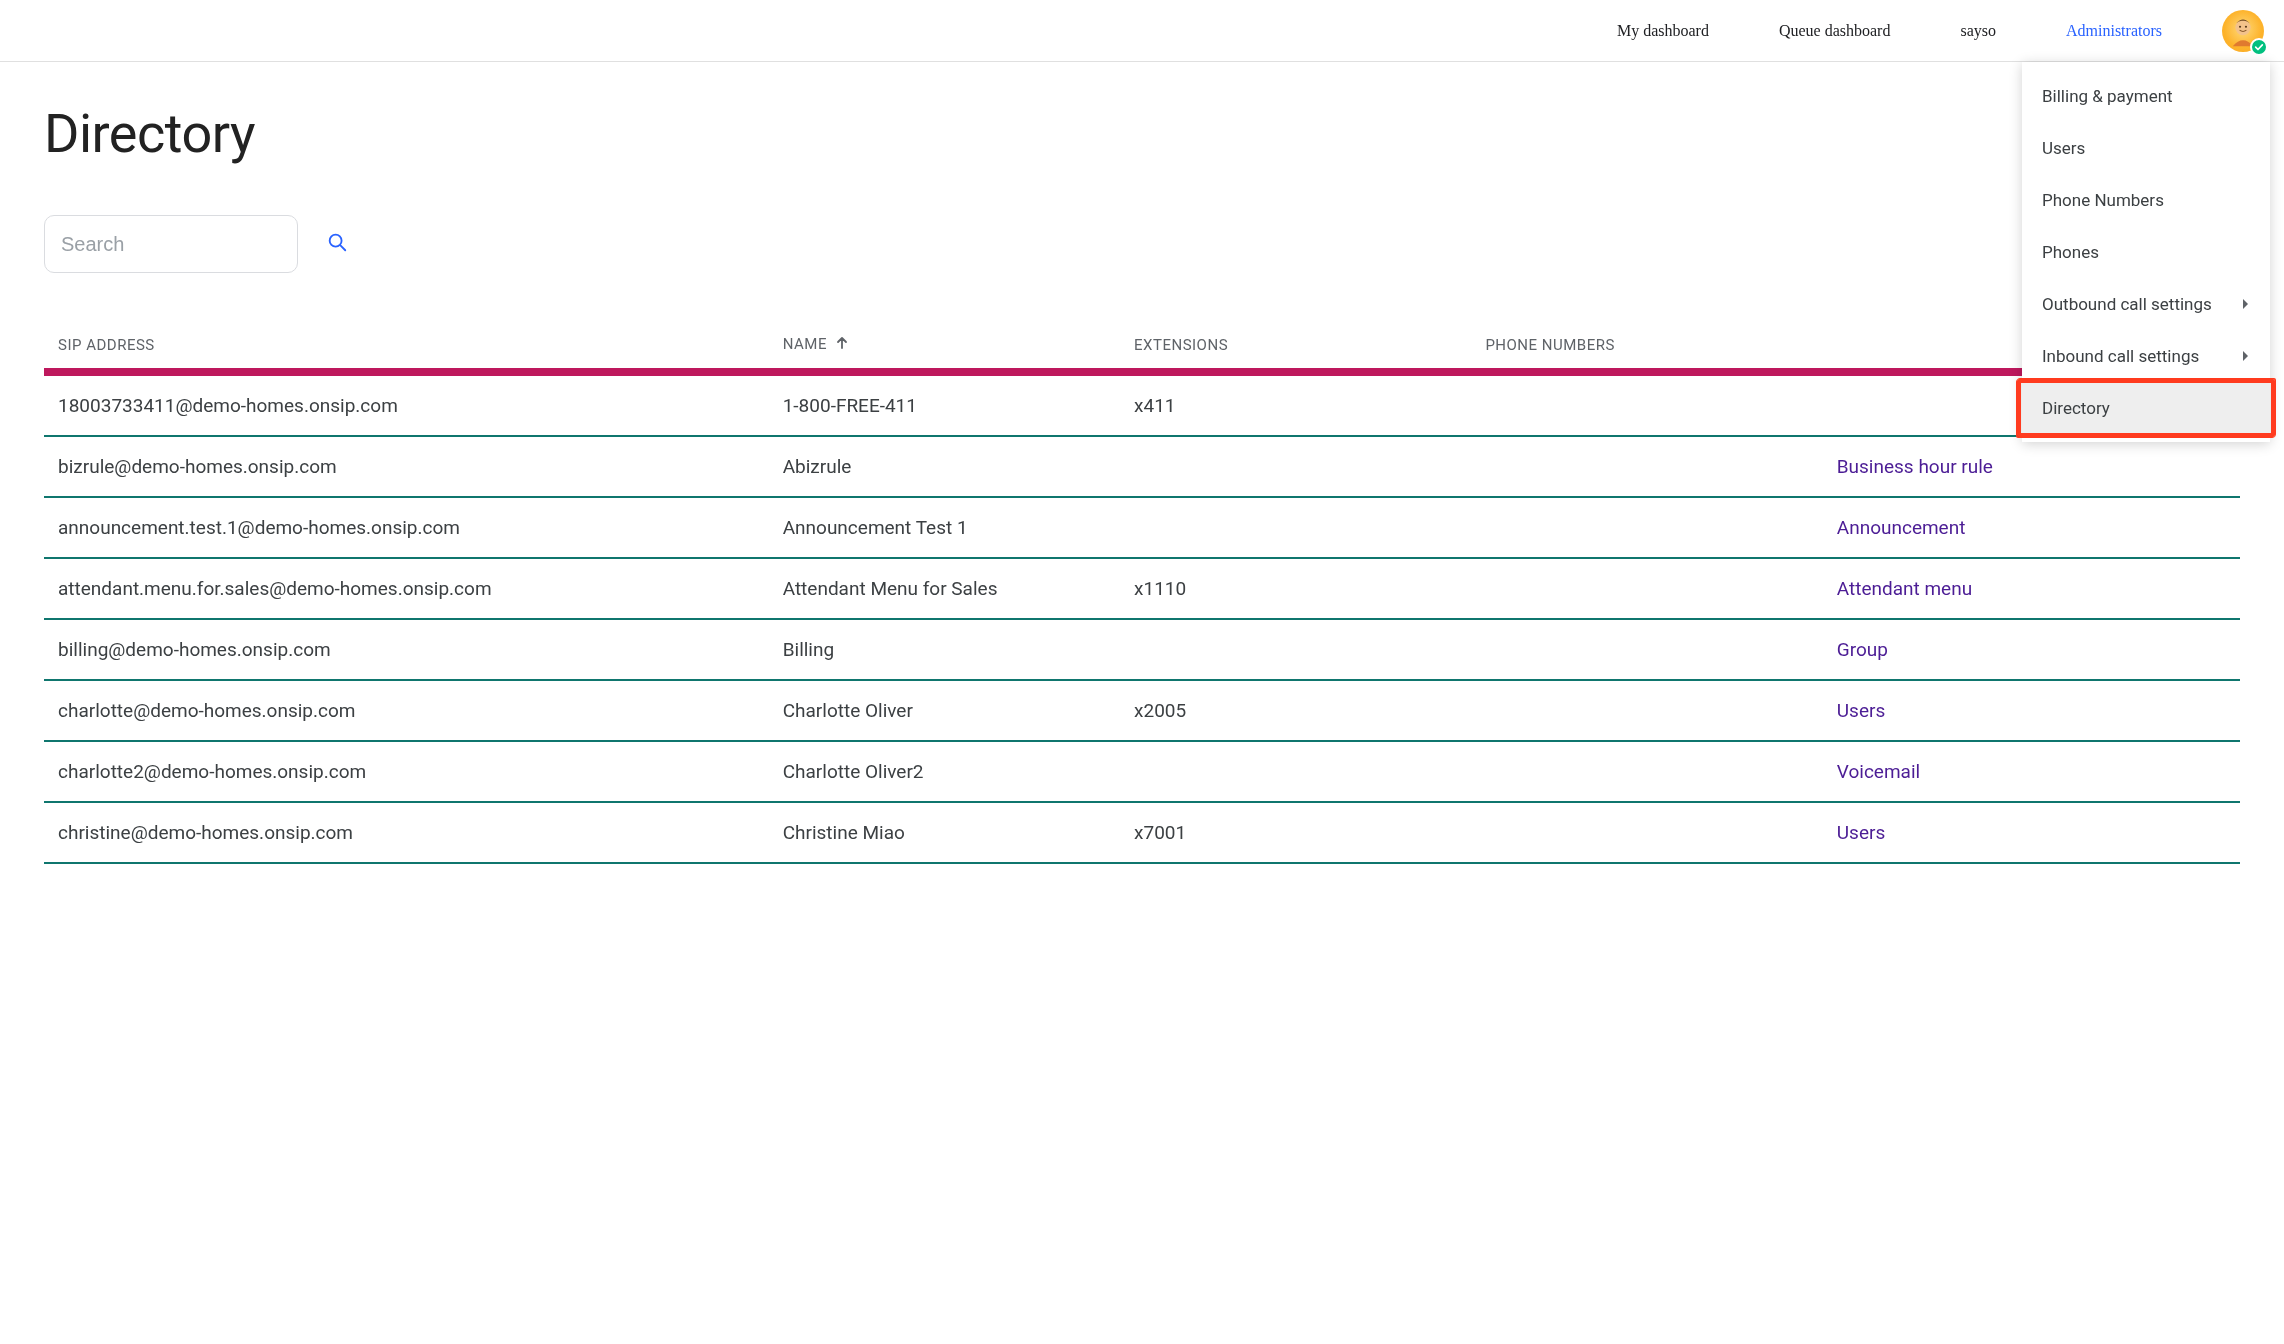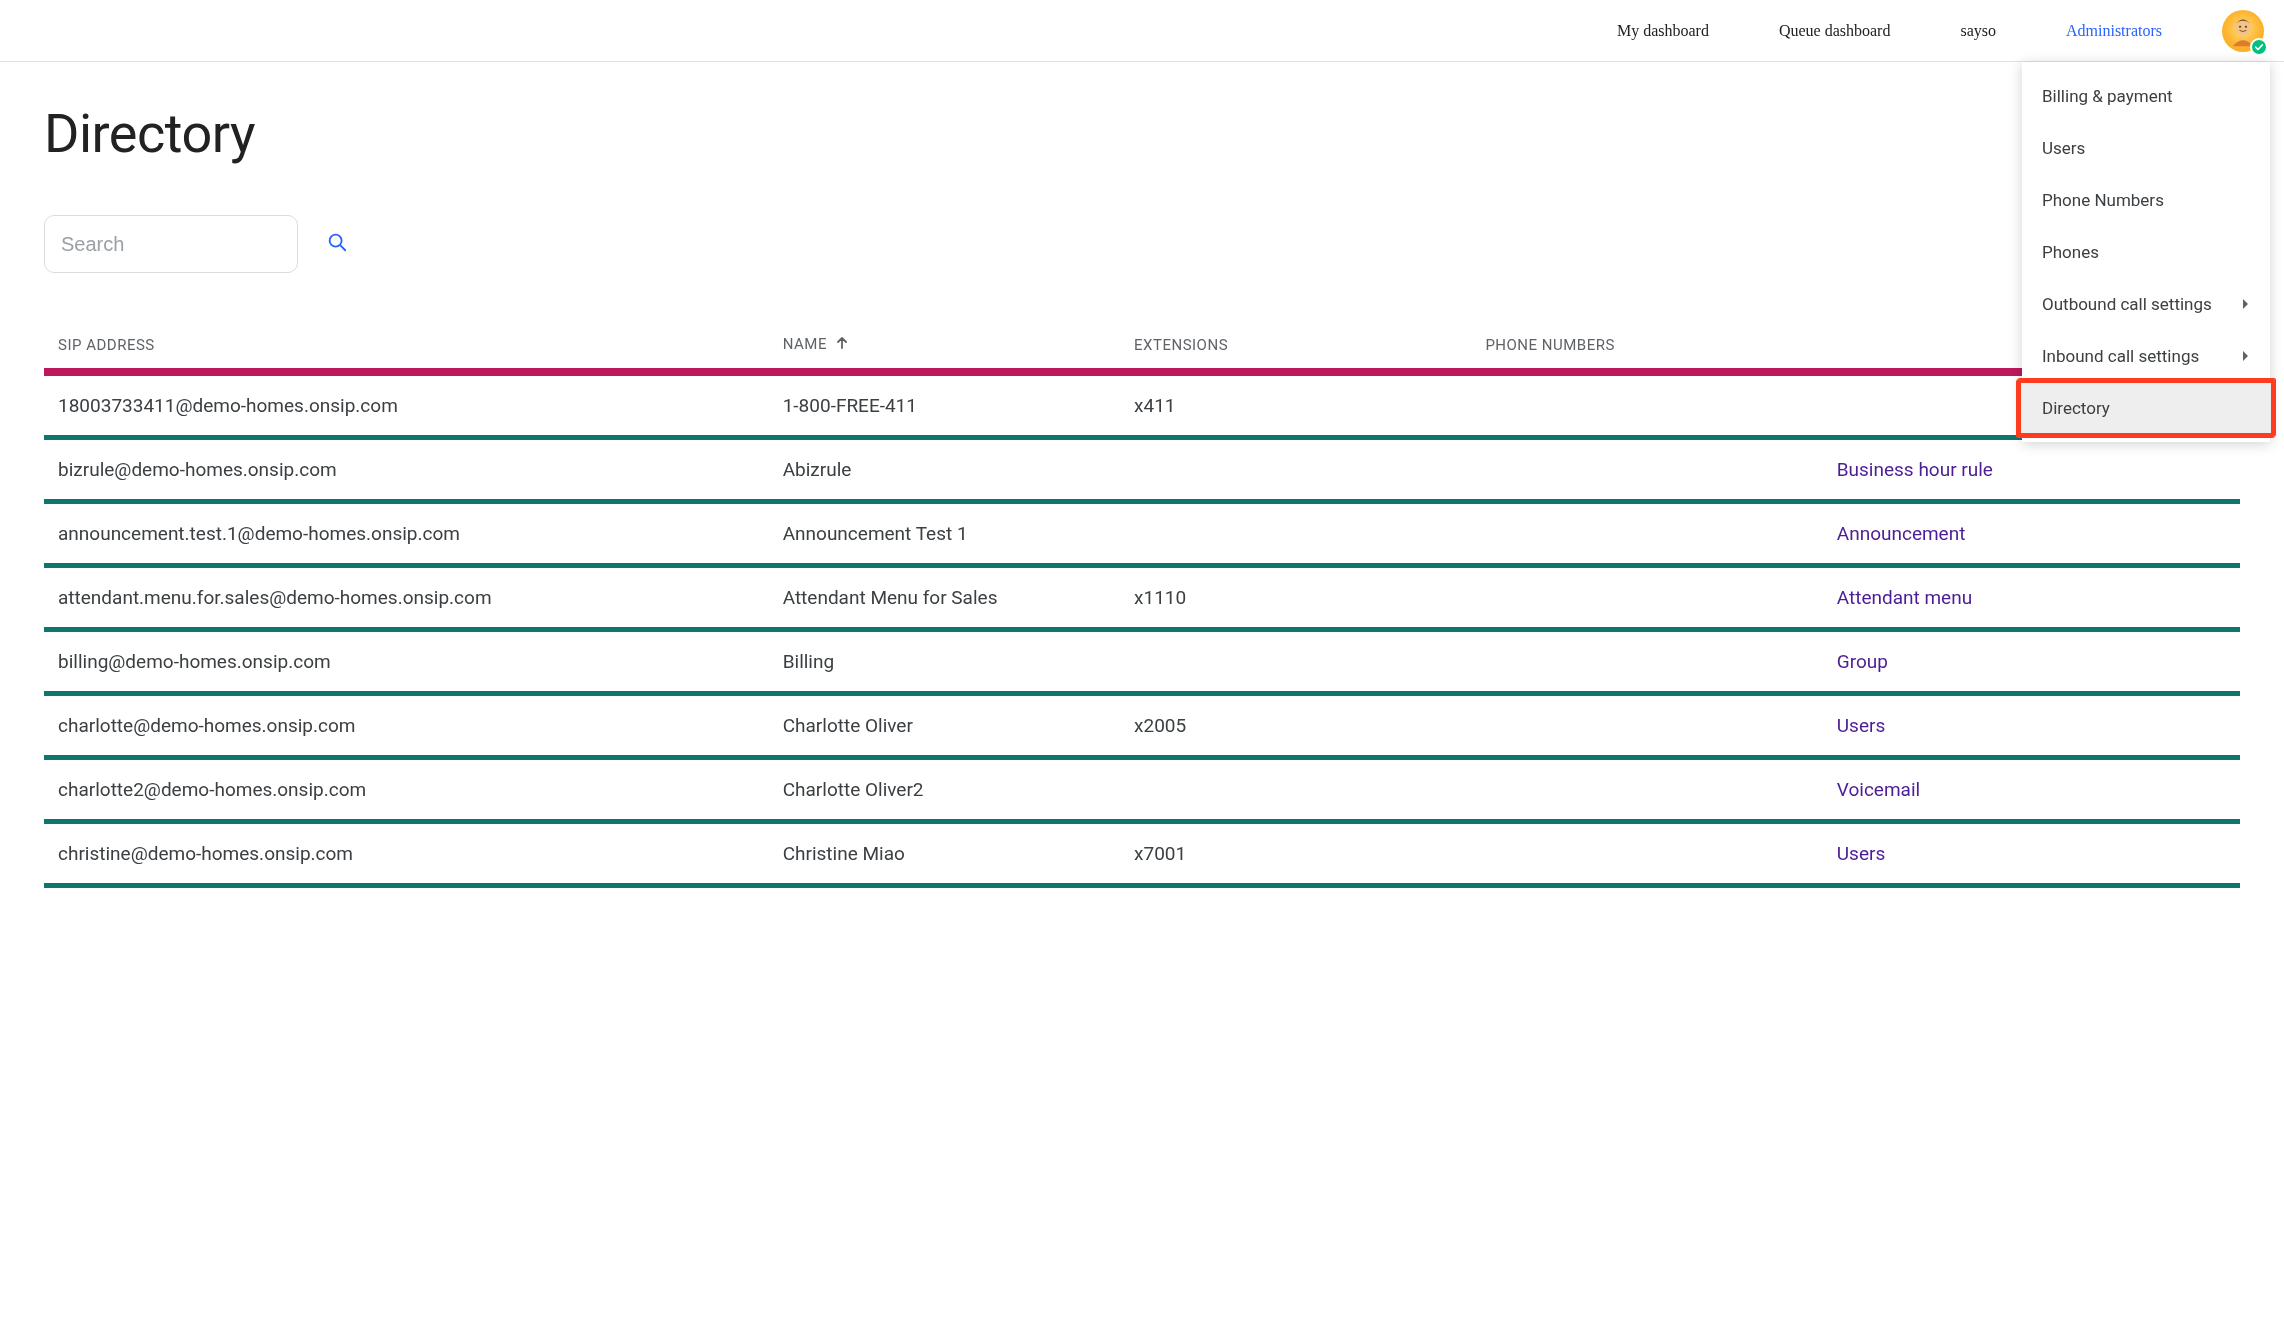--- a/index.html
+++ b/index.html
@@ -111,21 +111,21 @@
       text-align: left;
       font-size: 15px;
       font-weight: 400;
       color: #5f6368;
       letter-spacing: 0.5px;
       padding: 14px 14px;
       text-transform: uppercase;
     }
     .th.sortable { cursor:pointer; }
     .th .sort-arrow { margin-left:4px; display:inline-block; vertical-align:middle; }
-    .td-row { border-bottom: 5px solid #0f766e; }
+    .td-row { border-bottom: 2px solid #0f766e; }
     .td {
       padding: 18px 14px;
       font-size: 19px;
       color: #3c4043;
       vertical-align: middle;
     }
     .td-link { color: #4c1d95; cursor:pointer; font-size:19px; }
     .col-sip { width: 33%; }
     .col-name { width: 16%; }
     .col-ext { width: 16%; }

